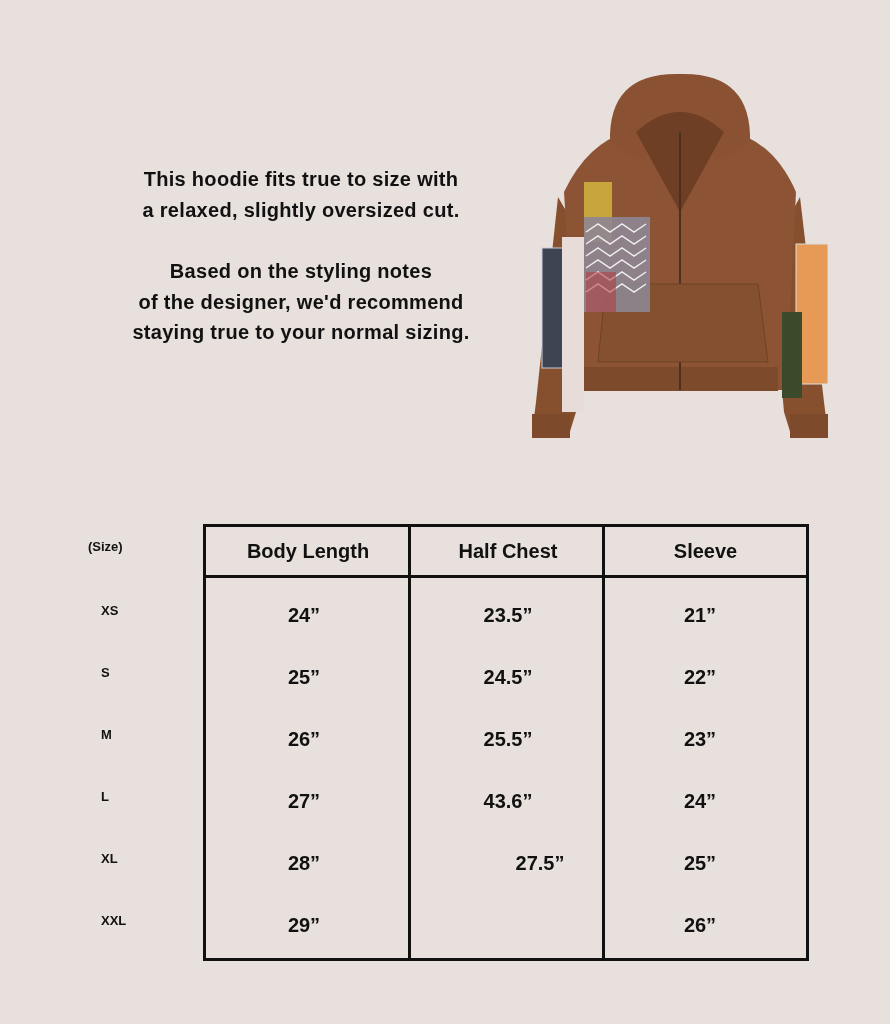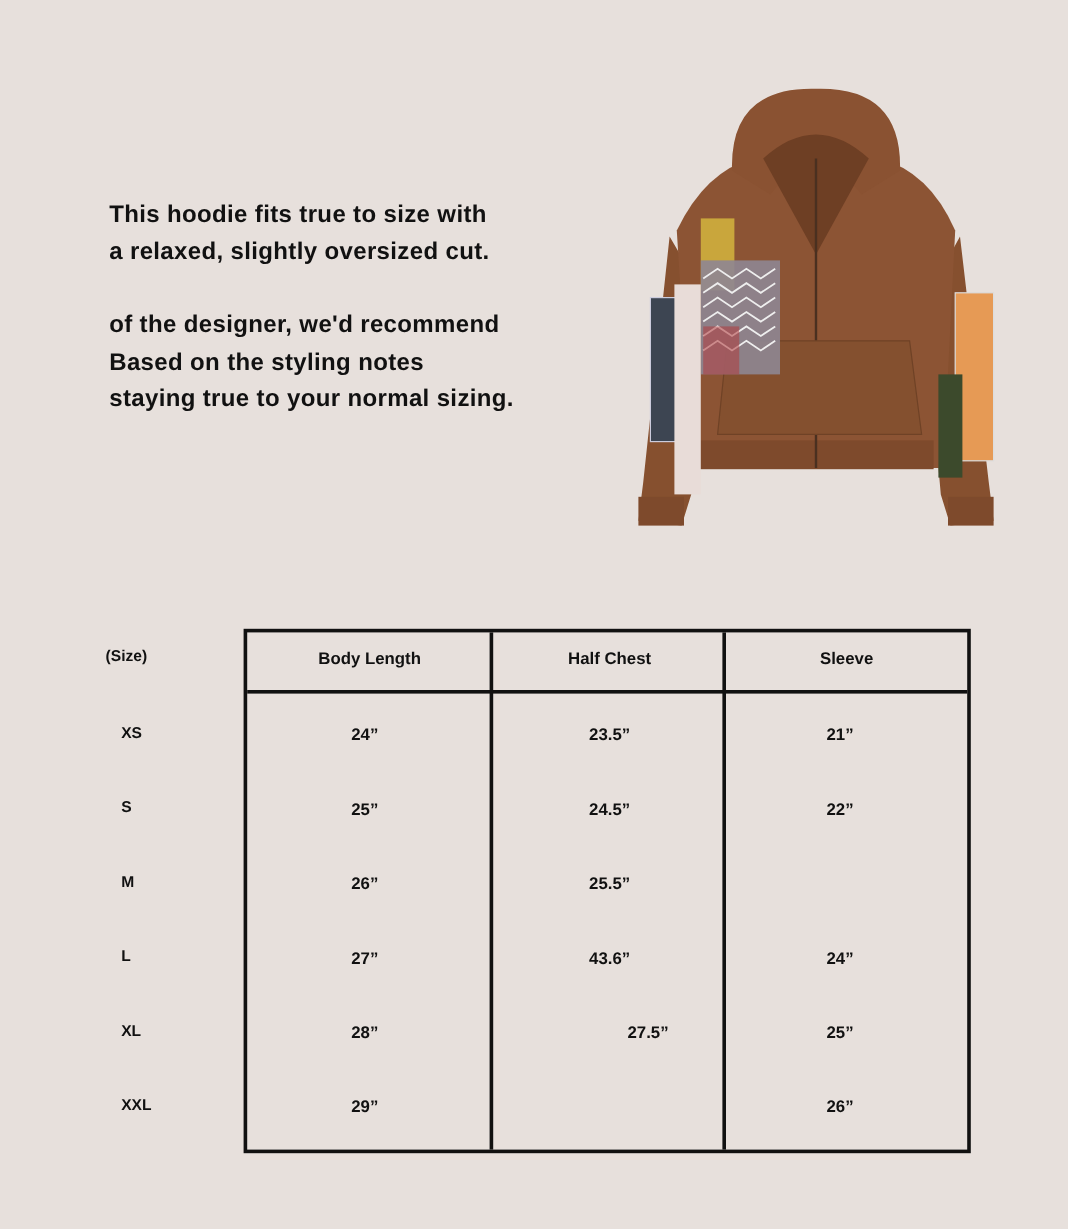--- a/index.html
+++ b/index.html
@@ -1,41 +1,41 @@
 <!DOCTYPE html>
 <html><head>
 <meta charset="utf-8">
 <style>
   html, body { margin: 0; padding: 0; }
   body {
     width: 890px; height: 1024px; background: #e7e0dc; position: relative; overflow: hidden;
     font-family: "Liberation Sans", sans-serif; color: #111;
   }
   .intro { position: absolute; left: 91px; top: 164px; width: 420px; font-weight: bold; font-size: 20px; line-height: 30.5px; letter-spacing: 0.3px; }
-  .intro p { margin: 0; }
+  .intro p { margin: 0; text-align: center; }
   .intro .gap { height: 31px; }
   .hoodie { position: absolute; left: 528px; top: 72px; width: 304px; height: 370px; }
   .size-label { position: absolute; font-weight: bold; font-size: 13px; }
   .table {
     position: absolute; left: 203px; top: 524px; width: 600px; height: 431px;
     border: 3px solid #111; box-sizing: content-box;
   }
   .hdr { position: absolute; left: 0; top: 0; width: 100%; height: 48px; border-bottom: 3px solid #111; }
   .vline { position: absolute; top: 0; bottom: 0; width: 3px; background: #111; }
-  .cell { position: absolute; text-align: center; font-weight: bold; font-size: 14px; }
+  .cell { position: absolute; text-align: center; font-weight: bold; font-size: 20px; }
 </style>
 </head>
 <body>
 
 <div class="intro">
   <p>This hoodie fits true to size with</p>
   <p>a relaxed, slightly oversized cut.</p>
   <div class="gap"></div>
+  <p>Based on the styling notes</p>
   <p>of the designer, we'd recommend</p>
-  <p>Based on the styling notes</p>
   <p>staying true to your normal sizing.</p>
 </div>
 
 <svg class="hoodie" viewBox="0 0 304 370" aria-label="Brown zip-up hoodie with patchwork fabric panels">
 
   <path d="M30 125 L8 330 L4 362 L40 366 L48 340 L62 180 Z" fill="#86502f"></path>
   <path d="M272 125 L296 330 L300 362 L264 366 L256 340 L242 180 Z" fill="#86502f"></path>
 
   <path d="M36 120 Q60 70 100 60 L204 60 Q246 70 268 120 L258 318 L48 318 Z" fill="#8c5434"></path>
 
@@ -87,20 +87,21 @@
   <div class="cell" style="left:0; width:196px; top:77px;">24”</div>
   <div class="cell" style="left:205px; width:194px; top:77px;">23.5”</div>
   <div class="cell" style="left:399px; width:190px; top:77px;">21”</div>
 
   <div class="cell" style="left:0; width:196px; top:139px;">25”</div>
   <div class="cell" style="left:205px; width:194px; top:139px;">24.5”</div>
   <div class="cell" style="left:399px; width:190px; top:139px;">22”</div>
 
   <div class="cell" style="left:0; width:196px; top:201px;">26”</div>
   <div class="cell" style="left:205px; width:194px; top:201px;">25.5”</div>
+  <div class="cell" style="left:399px; width:190px; top:201px;">23”</div>
 
   <div class="cell" style="left:0; width:196px; top:263px;">27”</div>
   <div class="cell" style="left:205px; width:194px; top:263px;">43.6”</div>
   <div class="cell" style="left:399px; width:190px; top:263px;">24”</div>
 
   <div class="cell" style="left:0; width:196px; top:325px;">28”</div>
   <div class="cell" style="left:205px; width:194px; top:325px;padding-left:32px;">27.5”</div>
   <div class="cell" style="left:399px; width:190px; top:325px;">25”</div>
 
   <div class="cell" style="left:0; width:196px; top:387px;">29”</div>

